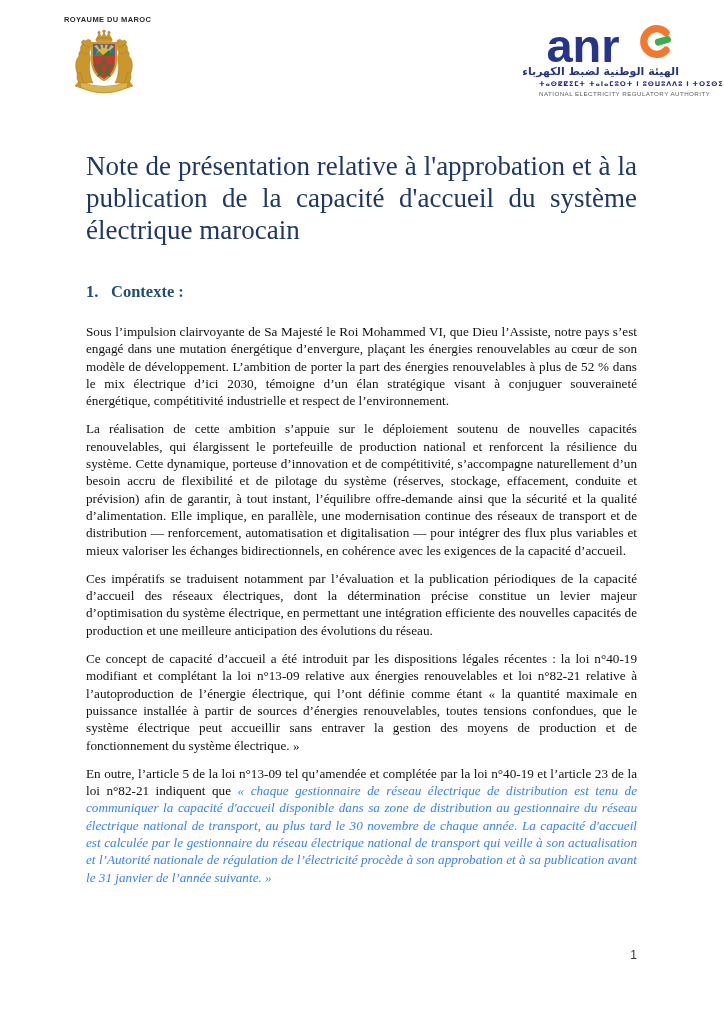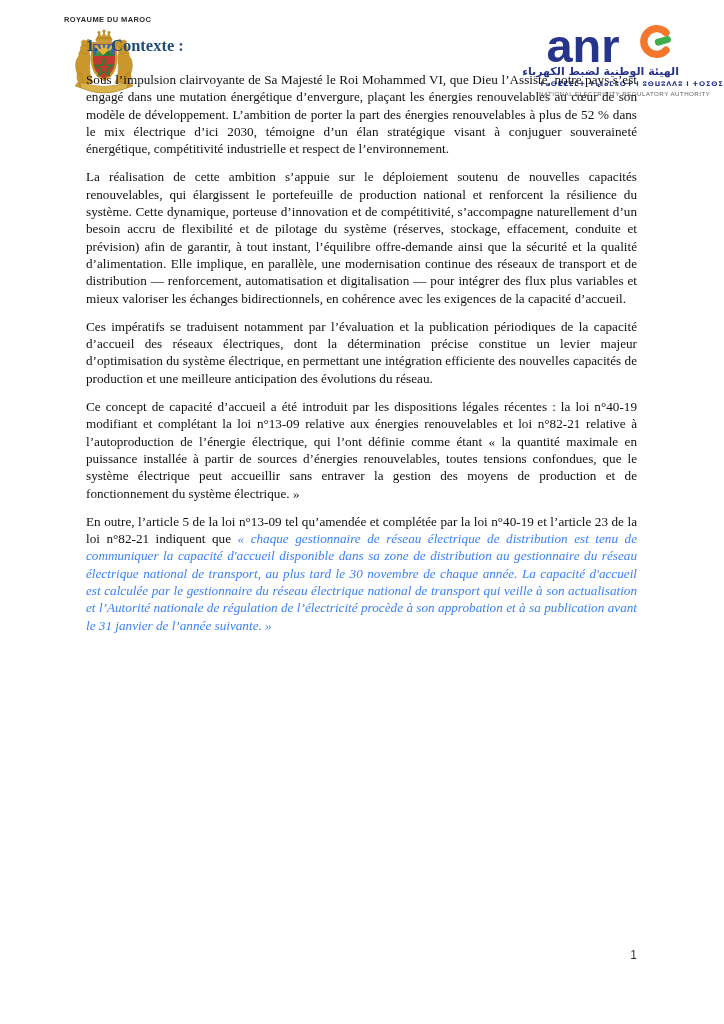--- a/index.html
+++ b/index.html
@@ -109,21 +109,21 @@
     line-height: 20px;
   }
   .section-heading .num { width: 25px; flex: none; }
   .content p {
     margin: 11px 0 0 0;
     font-size: 13.2px;
     line-height: 17.3px;
     text-align: justify;
     hyphens: none;
   }
-  .content p.first-after-heading { margin-top: 15px; }
+  .content p.first-after-heading { margin-top: 21px; }
   .quote-italic {
     font-style: italic;
     color: #3b82f6;
   }
   .page-number {
     position: absolute;
     right: 87px;
     bottom: 62px;
     font-family: "Liberation Sans", sans-serif;
     font-size: 12px;
@@ -195,20 +195,21 @@
           <rect x="17" y="13.5" width="18" height="7.5" rx="3.75" fill="#3DAE49" transform="rotate(-16 26 17)"></rect>
         </svg>
       </span>
     </div>
     <div class="anre-arabic">الهيئة الوطنية لضبط الكهرباء</div>
     <div class="anre-tifinagh">ⵜⴰⵙⵇⵇⵉⵎⵜ ⵜⴰⵏⴰⵎⵓⵔⵜ ⵏ ⵓⵙⵡⵓⴷⴷⵓ ⵏ ⵜⵔⵉⵙⵉⵜⵉ</div>
     <div class="anre-english">NATIONAL ELECTRICITY REGULATORY AUTHORITY</div>
   </div>
 
   <div class="content">
+    <h1 class="doc-title">Note de présentation relative à l'approbation et à la publication de la capacité d'accueil du système électrique marocain</h1>
 
     <div class="section-heading">
       <span class="num">1.</span>
       <span>Contexte :</span>
     </div>
 
     <p class="first-after-heading">Sous l’impulsion clairvoyante de Sa Majesté le Roi Mohammed VI, que Dieu l’Assiste, notre pays s’est engagé dans une mutation énergétique d’envergure, plaçant les énergies renouvelables au cœur de son modèle de développement. L’ambition de porter la part des énergies renouvelables à plus de 52 % dans le mix électrique d’ici 2030, témoigne d’un élan stratégique visant à conjuguer souveraineté énergétique, compétitivité industrielle et respect de l’environnement.</p>
     <p>La réalisation de cette ambition s’appuie sur le déploiement soutenu de nouvelles capacités renouvelables, qui élargissent le portefeuille de production national et renforcent la résilience du système. Cette dynamique, porteuse d’innovation et de compétitivité, s’accompagne naturellement d’un besoin accru de flexibilité et de pilotage du système (réserves, stockage, effacement, conduite et prévision) afin de garantir, à tout instant, l’équilibre offre-demande ainsi que la sécurité et la qualité d’alimentation. Elle implique, en parallèle, une modernisation continue des réseaux de transport et de distribution — renforcement, automatisation et digitalisation — pour intégrer des flux plus variables et mieux valoriser les échanges bidirectionnels, en cohérence avec les exigences de la capacité d’accueil.</p>
     <p>Ces impératifs se traduisent notamment par l’évaluation et la publication périodiques de la capacité d’accueil des réseaux électriques, dont la détermination précise constitue un levier majeur d’optimisation du système électrique, en permettant une intégration efficiente des nouvelles capacités de production et une meilleure anticipation des évolutions du réseau.</p>
     <p>Ce concept de capacité d’accueil a été introduit par les dispositions légales récentes : la loi n°40-19 modifiant et complétant la loi n°13-09 relative aux énergies renouvelables et loi n°82-21 relative à l’autoproduction de l’énergie électrique, qui l’ont définie comme étant « la quantité maximale en puissance installée à partir de sources d’énergies renouvelables, toutes tensions confondues, que le système électrique peut accueillir sans entraver la gestion des moyens de production et de fonctionnement du système électrique. »</p>

